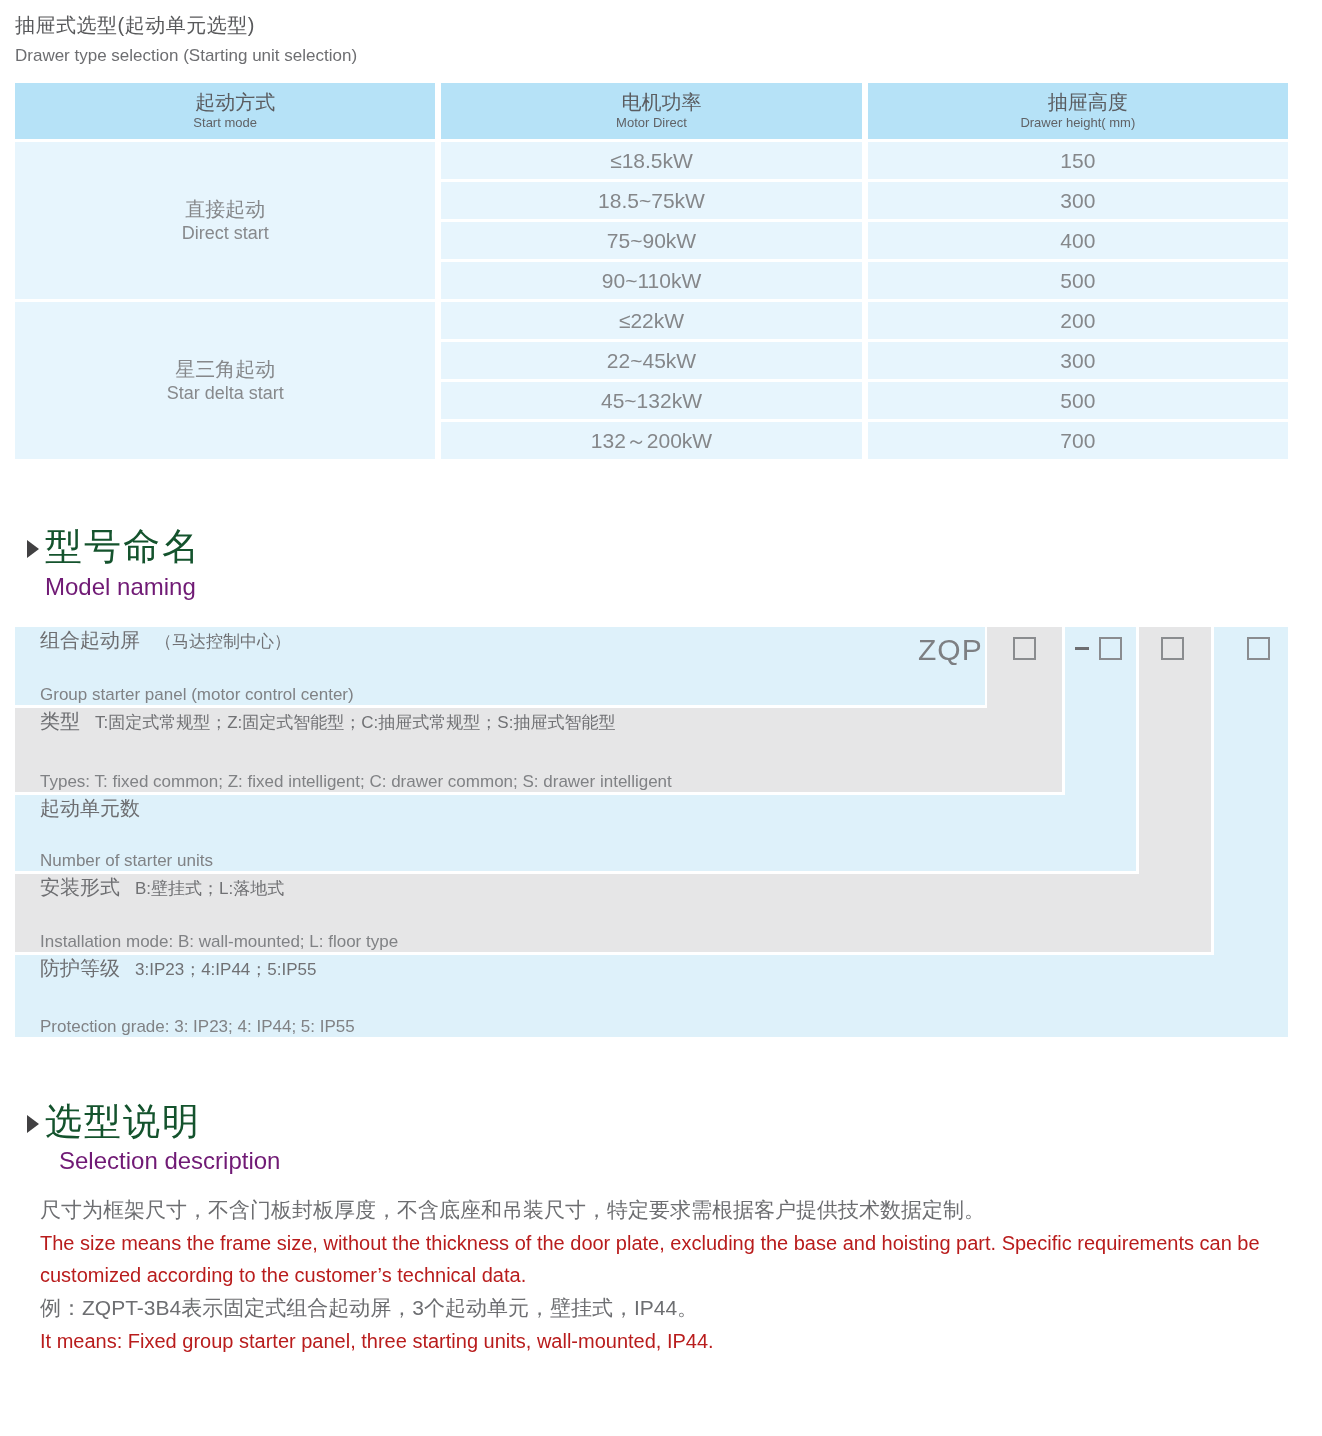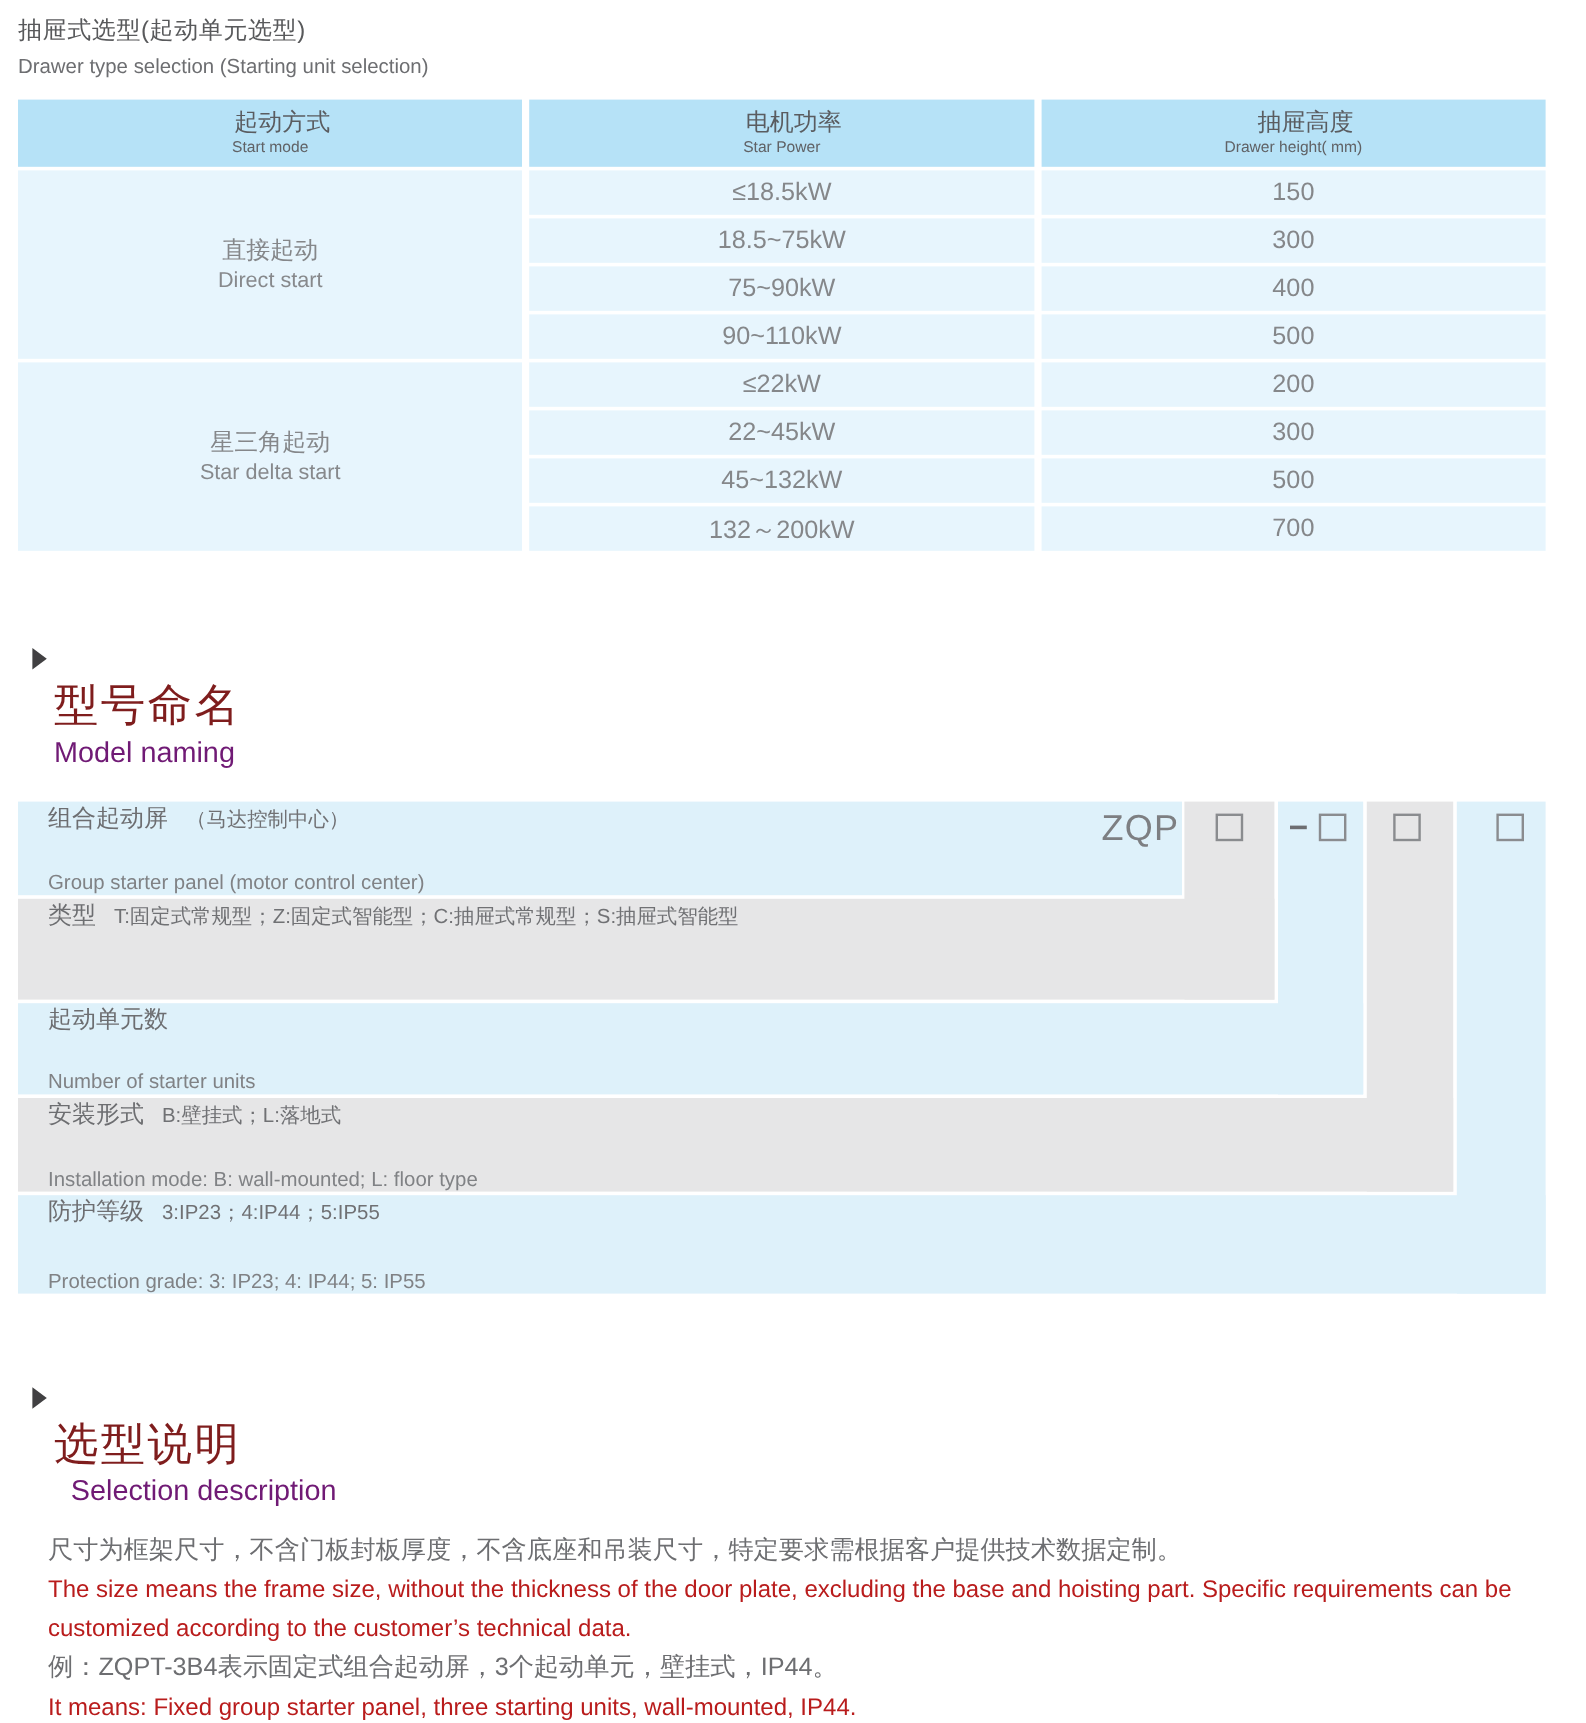--- a/index.html
+++ b/index.html
@@ -48,21 +48,21 @@
 
   
   .section-heading { display: flex; align-items: flex-start; padding-left: 12px; }
   .tri {
     width: 0; height: 0; flex: 0 0 auto;
     border-left: 12px solid #414042;
     border-top: 9px solid transparent;
     border-bottom: 9px solid transparent;
     margin-top: 14px; margin-right: 6px;
   }
-  .heading-text .h-cn { font-size: 37px; color: #7f1d1d; letter-spacing: 2px; line-height: 1.15; margin-top: 41px; }
+  .heading-text .h-cn { font-size: 37px; color: #14532d; letter-spacing: 2px; line-height: 1.15; }
   .heading-text .h-en { font-size: 24px; color: #701a75; margin-top: 4px; }
   #sel-desc-heading .h-en { margin-left: 14px; }
 
   
   .diagram { position: relative; width: 1273px; height: 410px; margin-top: 26px; }
   .dg { position: absolute; }
   .bg-blue { background: #def1fa; }
   .bg-gray { background: #e6e6e7; }
   .bar {
     display: flex; flex-direction: column; justify-content: space-between;
@@ -103,21 +103,21 @@
   <div class="table-wrap">
     <table class="sel-table">
       <thead>
         <tr>
           <th>
             <div class="th-cn">起动方式</div>
             <div class="th-en">Start mode</div>
           </th>
           <th>
             <div class="th-cn">电机功率</div>
-            <div class="th-en">Star Power</div>
+            <div class="th-en">Motor Direct</div>
           </th>
           <th>
             <div class="th-cn">抽屉高度</div>
             <div class="th-en">Drawer height( mm)</div>
           </th>
         </tr>
       </thead>
       <tbody>
         <tr>
           <td rowspan="4" class="mode-cell">
@@ -177,20 +177,21 @@
     <div class="dg bg-blue" style="left:1050px; top:0; width:71px; height:244px;"></div>
     <div class="dg bg-gray" style="left:1124px; top:0; width:72px; height:325px;"></div>
     <div class="dg bg-blue" style="left:1199px; top:0; width:74px; height:410px;"></div>
 
     <div class="dg bar bg-blue" style="left:0; top:0; width:970px; height:78px;">
       <div class="bar-cn"><span>组合起动屏</span><span class="bar-cn-detail">（马达控制中心）</span></div>
       <div class="bar-en">Group starter panel (motor control center)</div>
     </div>
     <div class="dg bar bg-gray" style="left:0; top:81px; width:1047px; height:84px;">
       <div class="bar-cn"><span>类型</span><span class="bar-cn-detail">T:固定式常规型；Z:固定式智能型；C:抽屉式常规型；S:抽屉式智能型</span></div>
+      <div class="bar-en">Types: T: fixed common; Z: fixed intelligent; C: drawer common; S: drawer intelligent</div>
     </div>
     <div class="dg bar bg-gray" style="left:0; top:247px; width:1196px; height:78px;">
       <div class="bar-cn"><span>安装形式</span><span class="bar-cn-detail">B:壁挂式；L:落地式</span></div>
       <div class="bar-en">Installation mode: B: wall-mounted; L: floor type</div>
     </div>
     <div class="dg bar bg-blue" style="left:0; top:168px; width:1121px; height:76px;">
       <div class="bar-cn"><span>起动单元数</span><span class="bar-cn-detail"></span></div>
       <div class="bar-en">Number of starter units</div>
     </div>
     <div class="dg bar bg-blue" style="left:0; top:328px; width:1273px; height:82px;">

